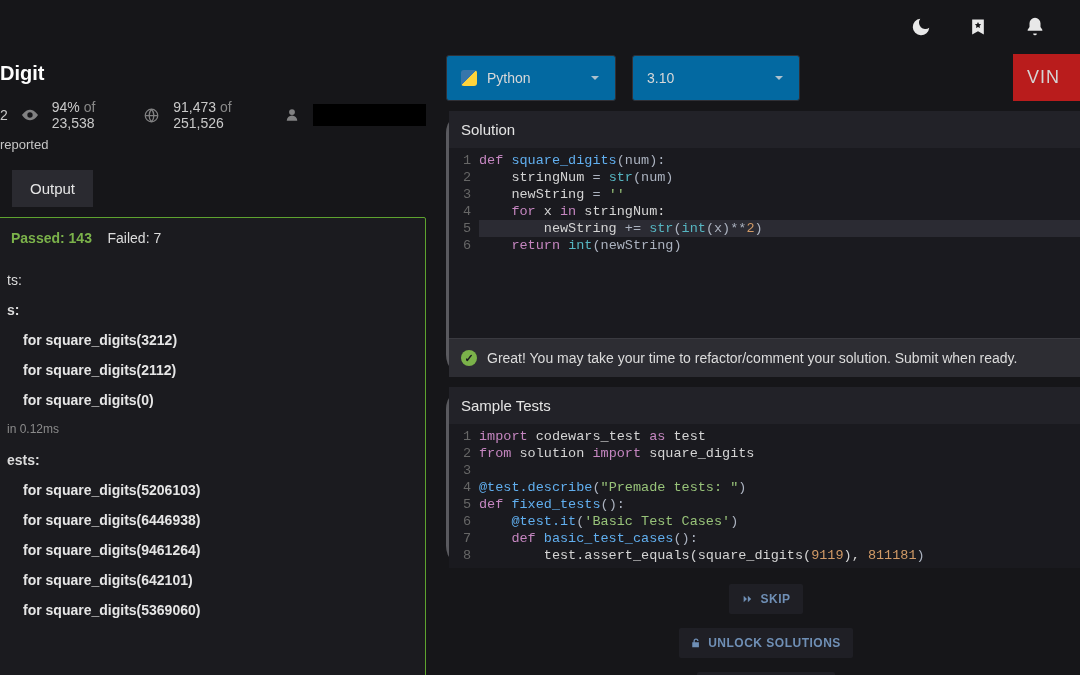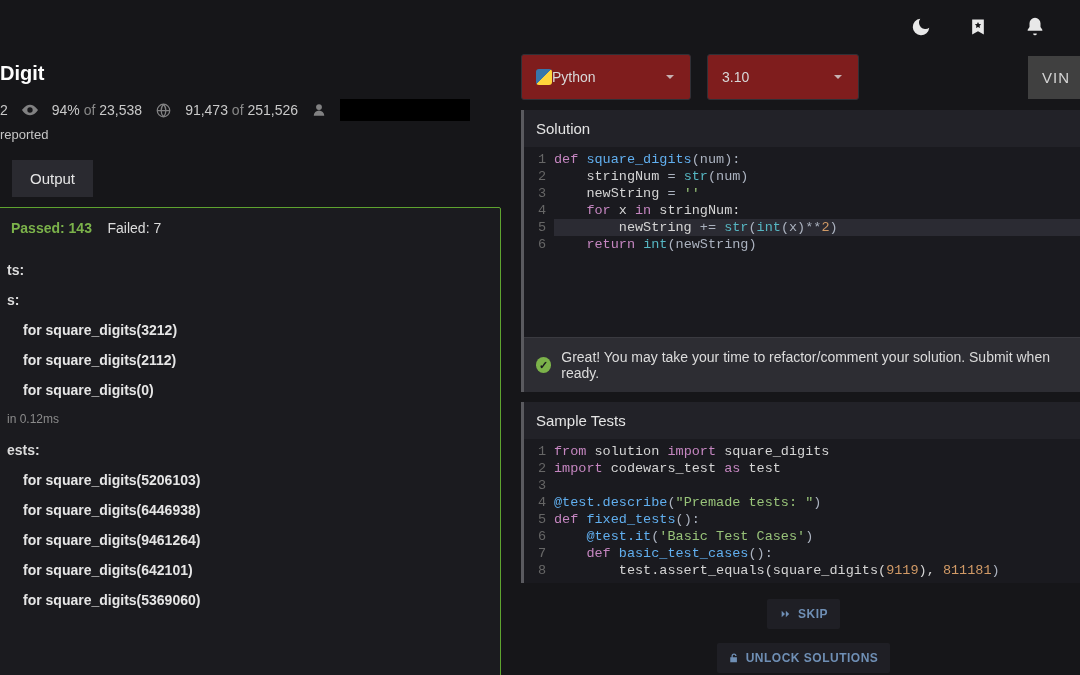--- a/index.html
+++ b/index.html
@@ -20,21 +20,21 @@
   align-items: center;
   gap: 36px;
   padding-right: 34px;
 }
 .topbar .icon { color: #e8e8e8; cursor: pointer; }
 .main {
   display: flex;
   height: calc(675px - 54px);
 }
 .left {
-  width: 501px;
+  width: 426px;
   padding: 8px 0 0 0;
   position: relative;
 }
 .title {
   font-size: 20px;
   font-weight: 700;
   color: #fdfdfd;
   margin-bottom: 14px;
 }
 .stats {
@@ -67,63 +67,65 @@
   background: #1b1b1f;
   padding: 12px 8px 8px 8px;
   position: relative;
   margin-left: -2px;
 }
 .results-panel::-webkit-scrollbar { width: 8px; }
 .results-panel::-webkit-scrollbar-thumb { background: #3a3a40; border-radius: 4px; }
 .summary-line { margin-bottom: 26px; padding-left: 4px; }
 .passed { color: #7bb24a; font-weight: 600; }
 .failed { color: #dcdcdc; }
-.section-head { color: #dcdcdc; font-weight: 700; margin: 16px 0 12px 0; }
+.section-head { color: #dcdcdc; font-weight: 400; margin: 16px 0 12px 0; }
 .subsection { color: #dcdcdc; font-weight: 700; margin: 14px 0 10px 0; }
 .test-line { color: #e6e6e6; font-weight: 700; margin: 14px 16px; font-size: 14px; }
 .completed { color: #8b8b8b; font-size: 12px; margin: 10px 0 16px 0; }
 
 .right {
   flex: 1;
   padding-left: 20px;
   display: flex;
   flex-direction: column;
   gap: 10px;
 }
 .selectors {
   display: flex;
   gap: 16px;
   align-items: center;
 }
 .sel {
-  background: #7f1d1d;
+  background: #0369a1;
   border: 1px solid #303036;
   border-radius: 3px;
   height: 46px;
   display: flex;
   align-items: center;
   padding: 0 14px;
+  gap: 10px;
   color: #d8d8d8;
   cursor: pointer;
   position: relative;
 }
 .sel.lang { width: 170px; }
-.sel.ver { width: 152px; }
+.sel.ver { width: 168px; }
 .sel .chev { margin-left: auto; opacity: 0.8; }
 .vin-btn {
   margin-left: auto;
-  background: #404040;
+  background: #b91c1c;
   color: #d4d4d4;
-  padding: 13px 10px 13px 14px;
-  font-size: 15px;
+  padding: 13px 20px 13px 14px;
+  font-size: 18px;
   letter-spacing: 1px;
 }
 .panel {
   border-left: 3px solid #5a5a5f;
   background: #ffffff;
+  border-radius: 22px;
 }
 .panel-head {
   padding: 10px 12px;
   font-size: 15px;
   color: #e4e4e4;
   background: #222228;
 }
 .code-area {
   font-family: "SFMono-Regular", Consolas, "Liberation Mono", monospace;
   font-size: 13.5px;
@@ -341,22 +343,22 @@
             <div>1</div>
             <div>2</div>
             <div>3</div>
             <div>4</div>
             <div>5</div>
             <div>6</div>
             <div>7</div>
             <div>8</div>
           </div>
         <div class="code-lines" id="test-lines">
+            <div class="line"><span class="kw">import </span><span class="plain">codewars_test </span><span class="kw">as </span><span class="plain">test</span></div>
             <div class="line"><span class="kw">from </span><span class="plain">solution </span><span class="kw">import </span><span class="plain">square_digits</span></div>
-            <div class="line"><span class="kw">import </span><span class="plain">codewars_test </span><span class="kw">as </span><span class="plain">test</span></div>
             <div class="line"><span class="plain"> </span></div>
             <div class="line"><span class="fn">@test.describe</span><span class="op">(</span><span class="str">"Premade tests: "</span><span class="op">)</span></div>
             <div class="line"><span class="kw">def </span><span class="fn">fixed_tests</span><span class="op">():</span></div>
             <div class="line"><span class="plain">    </span><span class="fn">@test.it</span><span class="op">(</span><span class="str">'Basic Test Cases'</span><span class="op">)</span></div>
             <div class="line"><span class="plain">    </span><span class="kw">def </span><span class="fn">basic_test_cases</span><span class="op">():</span></div>
             <div class="line"><span class="plain">        test.assert_equals(square_digits(</span><span class="num">9119</span><span class="plain">), </span><span class="num">811181</span><span class="op">)</span></div>
           </div>
       </div>
     </div>
 

